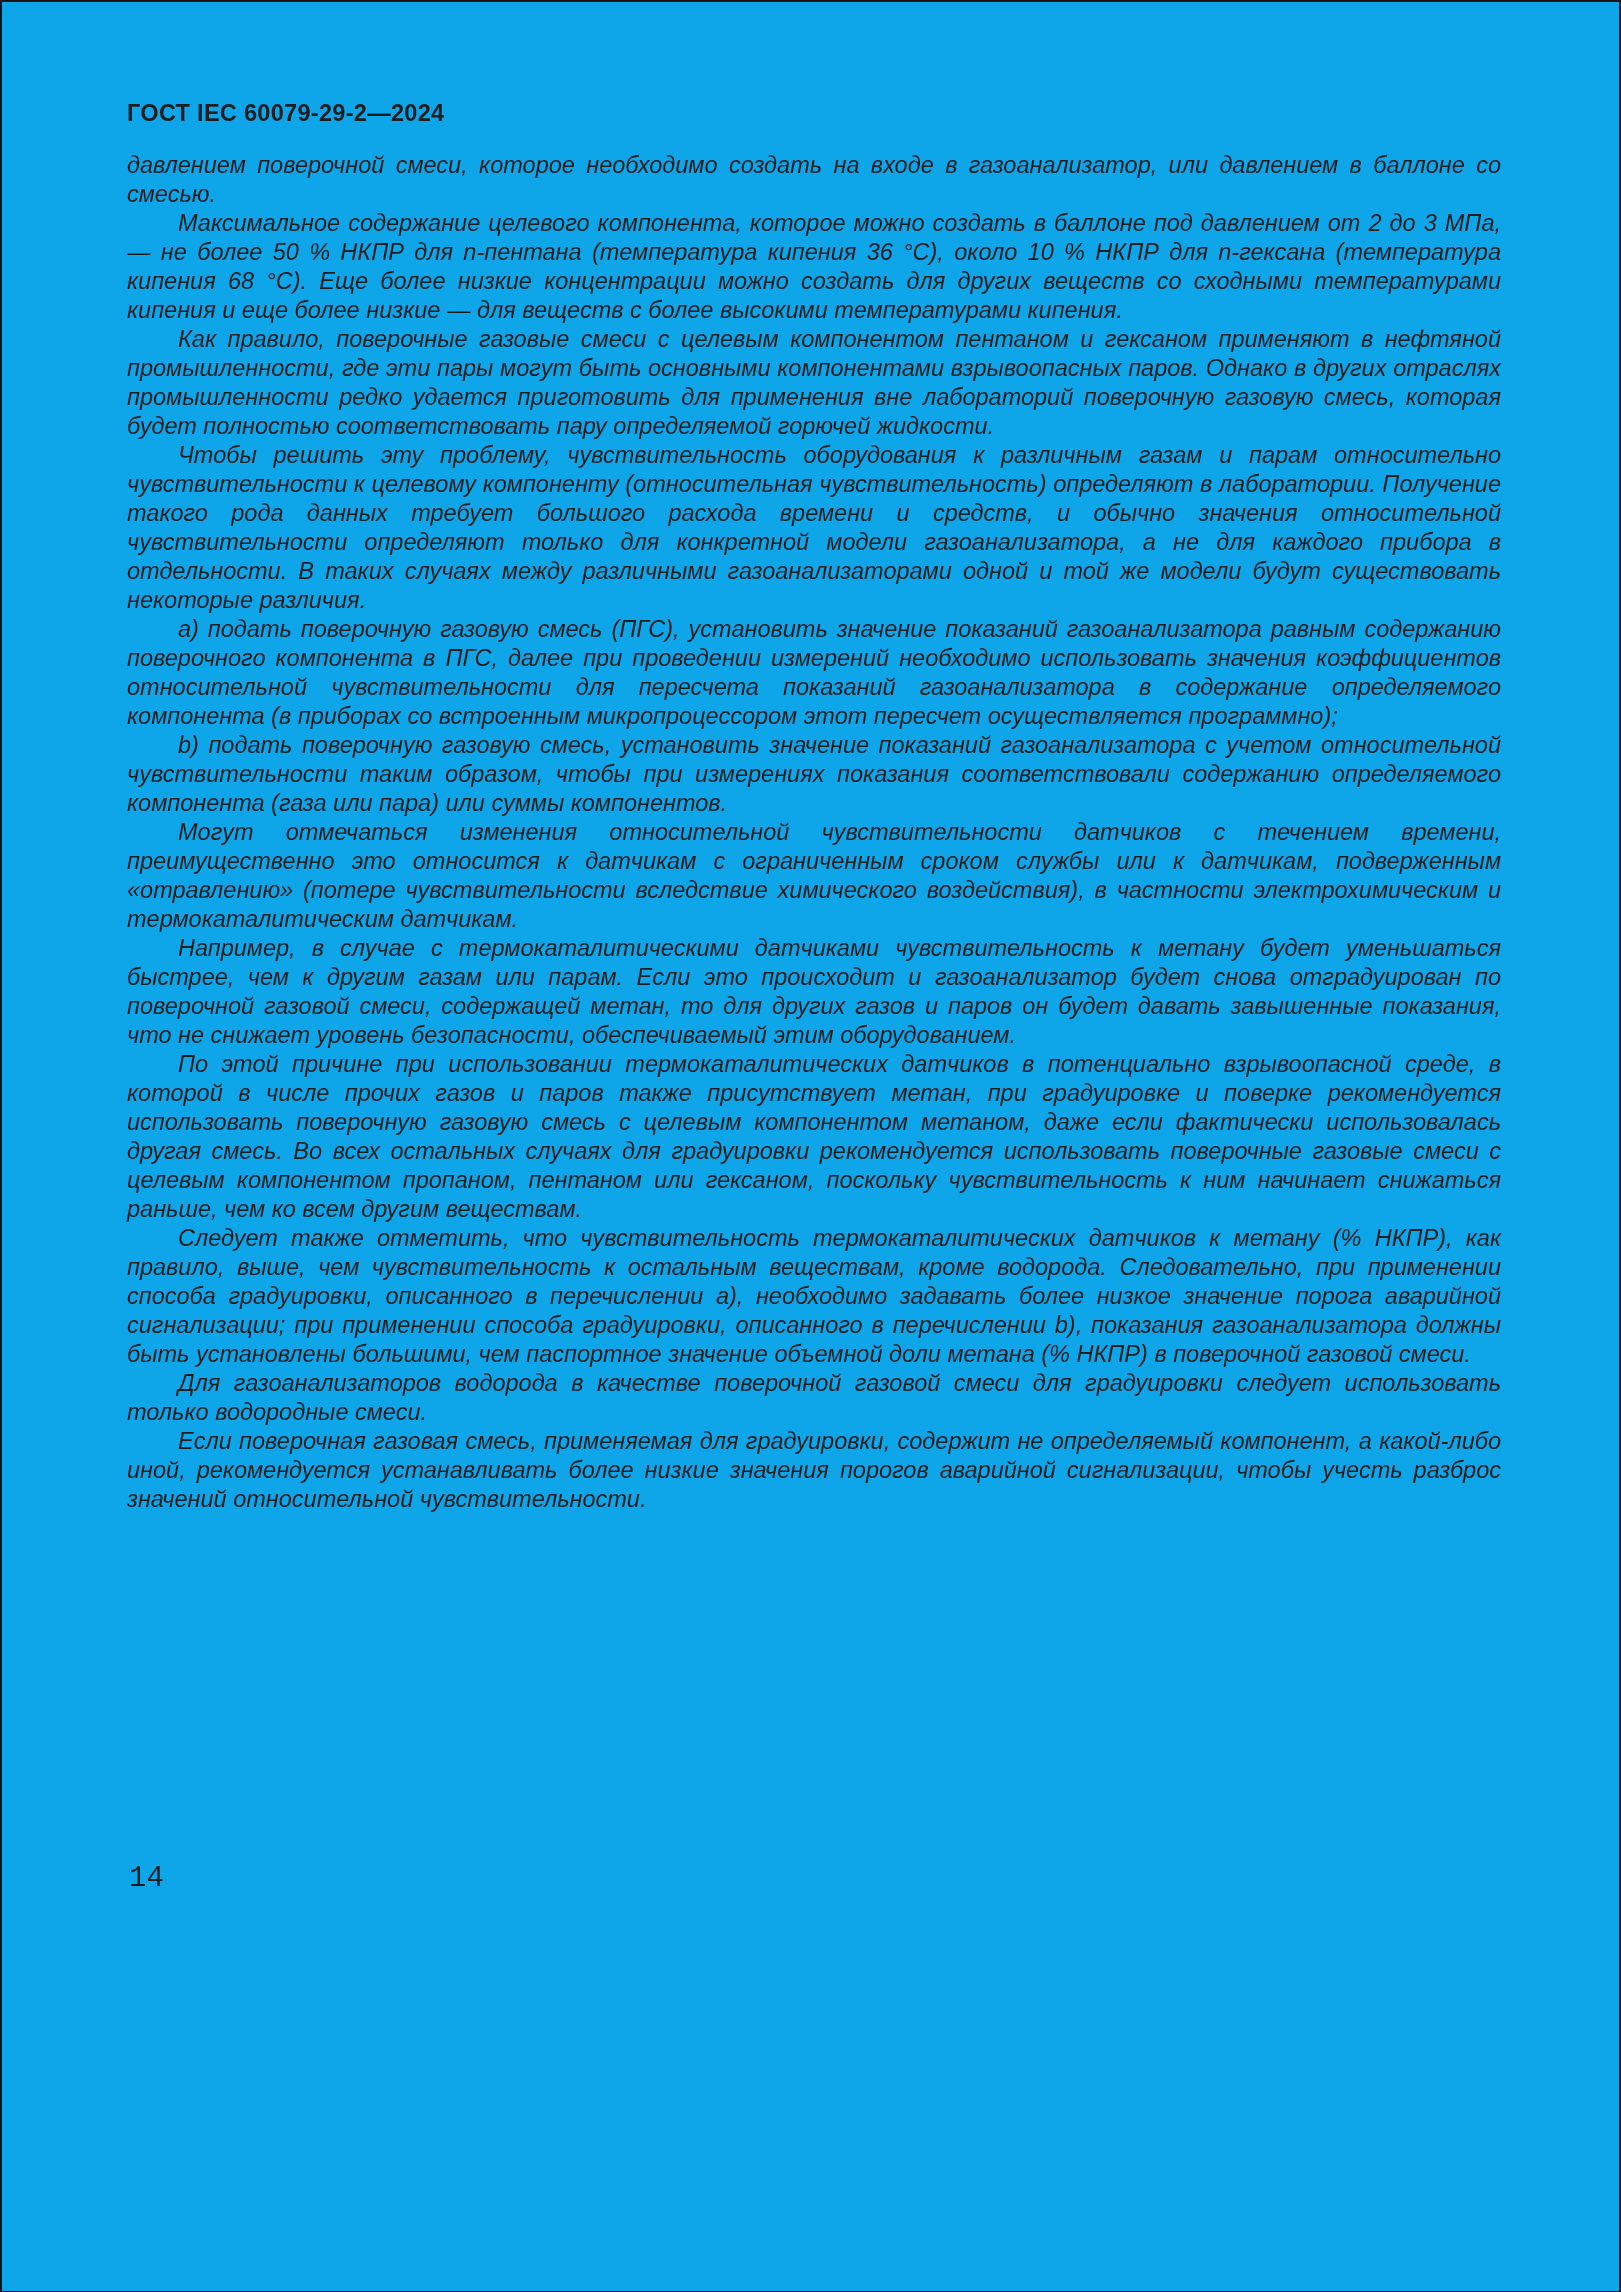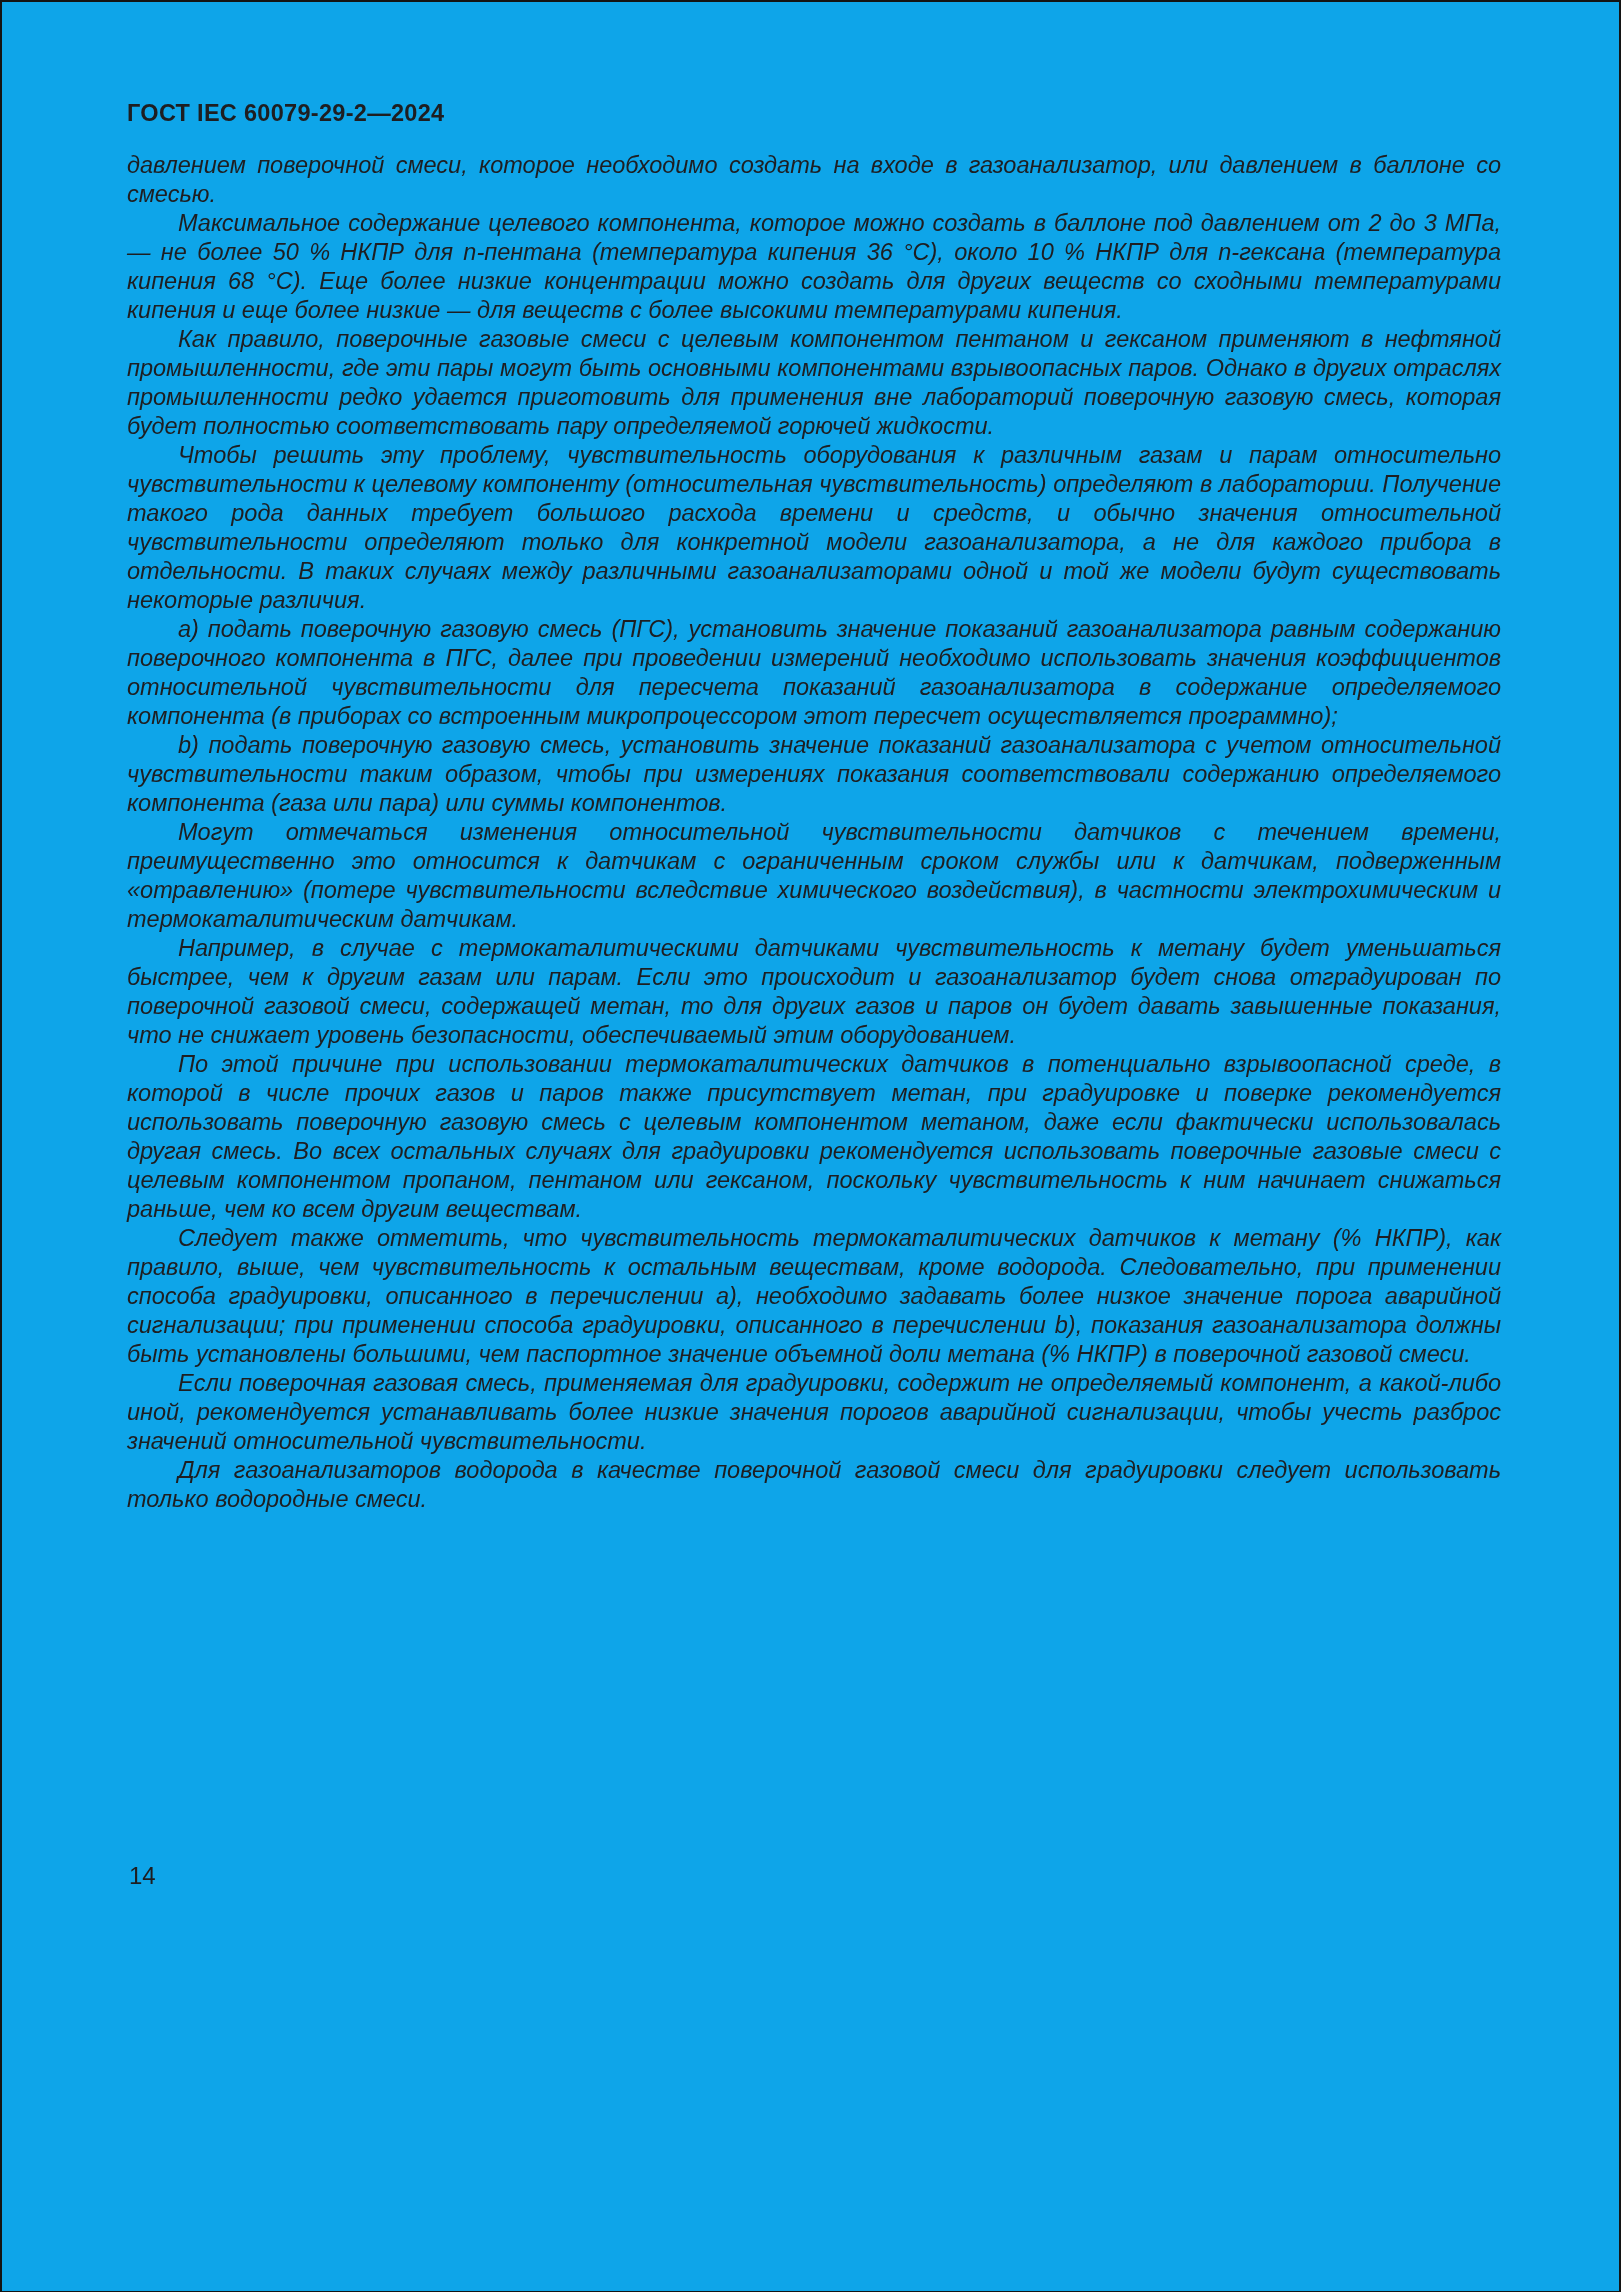--- a/index.html
+++ b/index.html
@@ -45,21 +45,22 @@
     margin: 0;
     font-style: italic;
   }
   .para.indent {
     text-indent: 51px;
   }
   .page-number {
     position: absolute;
     left: 127px;
     top: 1860px;
-    font-size: 24px;
+    font-size: 29px;
+    font-family: Liberation Mono, monospace;
   }
 </style>
 </head>
 <body>
 
 <div class="page">
 
   <div class="running-header">
     <span>ГОСТ IEC 60079-29-2—2024</span>
   </div>
@@ -68,20 +69,20 @@
       <p class="para">давлением поверочной смеси, которое необходимо создать на входе в газоанализатор, или давлением в баллоне со смесью.</p>
       <p class="para indent">Максимальное содержание целевого компонента, которое можно создать в баллоне под давлением от 2 до 3 МПа, — не более 50 % НКПР для n-пентана (температура кипения 36 °С), около 10 % НКПР для n-гексана (температура кипения 68 °С). Еще более низкие концентрации можно создать для других веществ со сходными температурами кипения и еще более низкие — для веществ с более высокими температурами кипения.</p>
       <p class="para indent">Как правило, поверочные газовые смеси с целевым компонентом пентаном и гексаном применяют в нефтяной промышленности, где эти пары могут быть основными компонентами взрывоопасных паров. Однако в других отраслях промышленности редко удается приготовить для применения вне лабораторий поверочную газовую смесь, которая будет полностью соответствовать пару определяемой горючей жидкости.</p>
       <p class="para indent">Чтобы решить эту проблему, чувствительность оборудования к различным газам и парам относительно чувствительности к целевому компоненту (относительная чувствительность) определяют в лаборатории. Получение такого рода данных требует большого расхода времени и средств, и обычно значения относительной чувствительности определяют только для конкретной модели газоанализатора, а не для каждого прибора в отдельности. В таких случаях между различными газоанализаторами одной и той же модели будут существовать некоторые различия.</p>
       <p class="para indent">a) подать поверочную газовую смесь (ПГС), установить значение показаний газоанализатора равным содержанию поверочного компонента в ПГС, далее при проведении измерений необходимо использовать значения коэффициентов относительной чувствительности для пересчета показаний газоанализатора в содержание определяемого компонента (в приборах со встроенным микропроцессором этот пересчет осуществляется программно);</p>
       <p class="para indent">b) подать поверочную газовую смесь, установить значение показаний газоанализатора с учетом относительной чувствительности таким образом, чтобы при измерениях показания соответствовали содержанию определяемого компонента (газа или пара) или суммы компонентов.</p>
       <p class="para indent">Могут отмечаться изменения относительной чувствительности датчиков с течением времени, преимущественно это относится к датчикам с ограниченным сроком службы или к датчикам, подверженным «отравлению» (потере чувствительности вследствие химического воздействия), в частности электрохимическим и термокаталитическим датчикам.</p>
       <p class="para indent">Например, в случае с термокаталитическими датчиками чувствительность к метану будет уменьшаться быстрее, чем к другим газам или парам. Если это происходит и газоанализатор будет снова отградуирован по поверочной газовой смеси, содержащей метан, то для других газов и паров он будет давать завышенные показания, что не снижает уровень безопасности, обеспечиваемый этим оборудованием.</p>
       <p class="para indent">По этой причине при использовании термокаталитических датчиков в потенциально взрывоопасной среде, в которой в числе прочих газов и паров также присутствует метан, при градуировке и поверке рекомендуется использовать поверочную газовую смесь с целевым компонентом метаном, даже если фактически использовалась другая смесь. Во всех остальных случаях для градуировки рекомендуется использовать поверочные газовые смеси с целевым компонентом пропаном, пентаном или гексаном, поскольку чувствительность к ним начинает снижаться раньше, чем ко всем другим веществам.</p>
       <p class="para indent">Следует также отметить, что чувствительность термокаталитических датчиков к метану (% НКПР), как правило, выше, чем чувствительность к остальным веществам, кроме водорода. Следовательно, при применении способа градуировки, описанного в перечислении a), необходимо задавать более низкое значение порога аварийной сигнализации; при применении способа градуировки, описанного в перечислении b), показания газоанализатора должны быть установлены большими, чем паспортное значение объемной доли метана (% НКПР) в поверочной газовой смеси.</p>
+      <p class="para indent">Для газоанализаторов водорода в качестве поверочной газовой смеси для градуировки следует использовать только водородные смеси.</p>
       <p class="para indent">Если поверочная газовая смесь, применяемая для градуировки, содержит не определяемый компонент, а какой-либо иной, рекомендуется устанавливать более низкие значения порогов аварийной сигнализации, чтобы учесть разброс значений относительной чувствительности.</p>
-      <p class="para indent">Для газоанализаторов водорода в качестве поверочной газовой смеси для градуировки следует использовать только водородные смеси.</p>
     </div>
 
   <div class="page-number">14</div>
 
 </div>
 
 
 </body></html>

